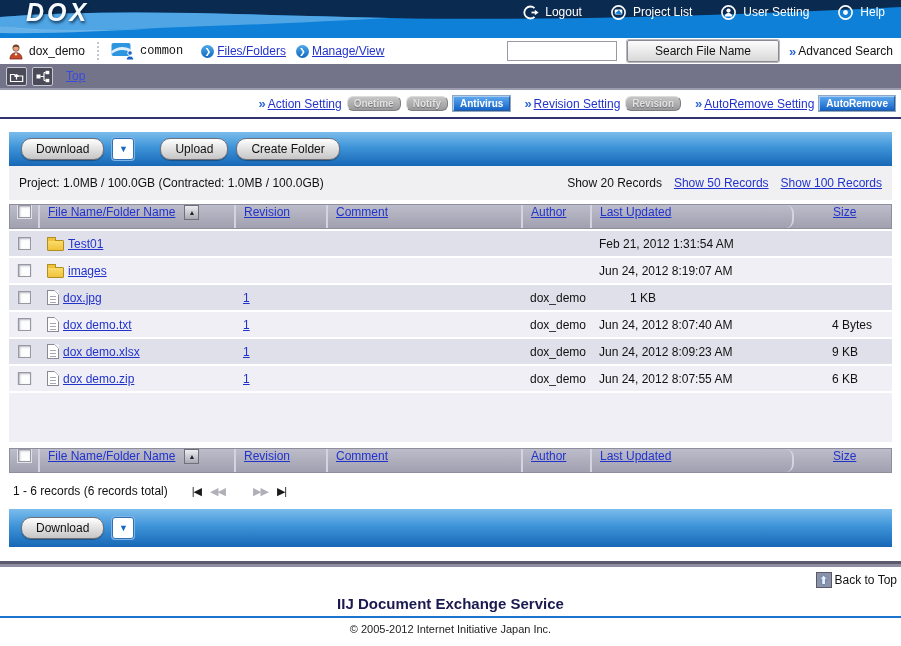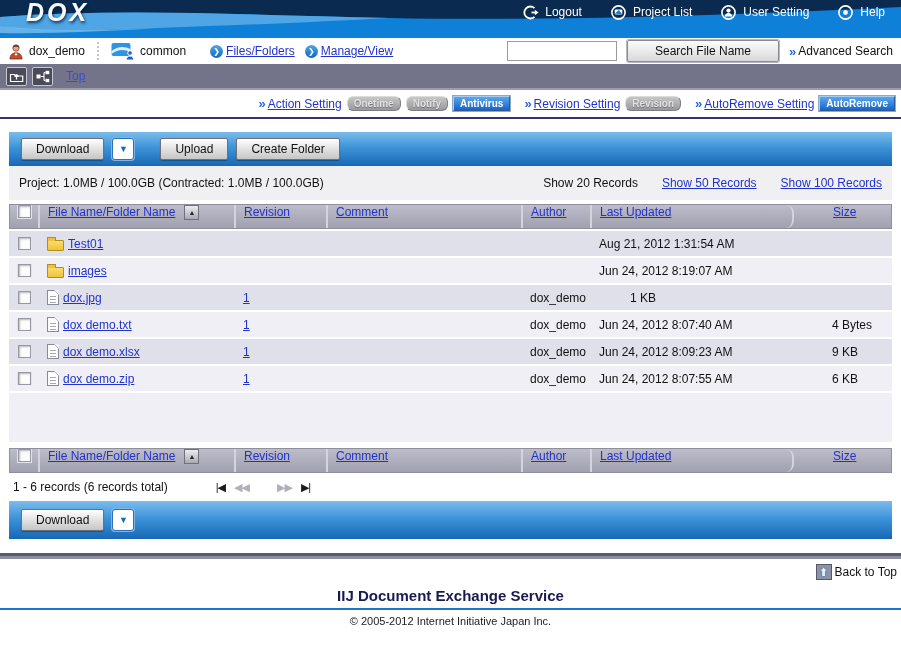--- a/index.html
+++ b/index.html
@@ -13,21 +13,21 @@
   .logo { margin-left:26px; font-size:25px; font-weight:bold; font-style:italic;
     letter-spacing:3px; color:#f6fafe; text-shadow:1px 2px 3px rgba(2,30,60,.8); }
   .top-nav { margin-left:auto; display:flex; align-items:center; gap:28px; padding-right:16px; }
   .top-nav-item { display:flex; align-items:center; gap:6px; color:#fff; cursor:pointer; }
   .top-nav-item svg { display:block; }
 
   
   .user-bar { height:26px; display:flex; align-items:center; background:#fff; padding:0 8px; }
   .user-bar .uname { margin-left:5px; }
   .vdiv { width:0; height:18px; border-left:2px dotted #c4c4cc; margin:0 12px; }
-  .ws-label { margin-left:5px; margin-right:24px; }
+  .ws-label { margin-left:5px; margin-right:18px;font-family:Liberation Mono, monospace; }
   .blue-link-item { display:flex; align-items:center; gap:3px; margin-right:10px; cursor:pointer; }
   .bullet-circle { width:13px; height:13px; border-radius:50%;
     background:linear-gradient(#4fa8e8,#1268c0); color:#fff; font-size:8px; font-weight:bold;
     display:inline-flex; align-items:center; justify-content:center; }
   a.link, .link { color:#2233cc; text-decoration:underline; cursor:pointer; }
   .search-zone { margin-left:auto; display:flex; align-items:center; gap:10px; }
   .search-input { width:110px; height:20px; border:1px solid #9a9aa4; padding:0 4px; font-size:12px; }
   .search-btn { height:22px; width:152px; display:inline-flex; align-items:center; justify-content:center;
     background:linear-gradient(#fcfcfc,#d8d8d8); border:1px solid #8a8a92;
     box-shadow:0 0 0 1px #b8b8c0; border-radius:2px; font-size:12px; cursor:pointer; }
@@ -54,29 +54,29 @@
   .navy-line { height:2px; background:#32326e; }
   .gap13 { height:13px; }
 
   
   .content { margin:0 9px; }
   .toolbar-blue { height:34px; background:linear-gradient(#7bbcec,#3e94d8 45%,#1767b6);
     display:flex; align-items:center; gap:8px; padding-left:12px; }
   .toolbar-blue.bottom { height:38px; }
   .btn { height:22px; padding:0 14px; display:inline-flex; align-items:center; justify-content:center;
     background:linear-gradient(#ffffff,#dcdcdc 60%,#c6c6c6); border:1px solid #70707a;
-    border-radius:2px; font-size:12px; color:#111; cursor:pointer; box-shadow:0 1px 1px rgba(0,0,0,.3); }
+    border-radius:10px; font-size:12px; color:#111; cursor:pointer; box-shadow:0 1px 1px rgba(0,0,0,.3); }
   .dd-btn { width:22px; height:22px; background:#fff; border:1px solid #2f6fb8; border-radius:3px;
     box-shadow:0 0 0 1px #7fb4e4; color:#1668c0; font-size:9px;
     display:inline-flex; align-items:center; justify-content:center; cursor:pointer; }
   .btn-gap { width:10px; }
 
   .status-row { height:34px; background:#f0f0f2; display:flex; align-items:center;
     justify-content:space-between; padding:0 10px; }
-  .show-links { display:flex; align-items:center; gap:24px;text-align:center; }
+  .show-links { display:flex; align-items:center; gap:12px;text-align:center; }
 
   .gap4 { height:4px; } .gap6 { height:6px; }
 
   .t-head { height:25px; display:flex; align-items:stretch;
     background:linear-gradient(#bcbcca,#a0a0b0); border:1px solid #8e8e9c; }
   .t-head .cell { display:flex; align-items:flex-start; border-right:2px solid #d4d4de; }
   .t-head .cell:last-child { border-right:none; }
   .sort-btn { width:15px; height:15px; margin-left:5px; background:linear-gradient(#ececf0,#a9a9b4);
     border:1px solid #70707a; font-size:7px; color:#223;
     display:inline-flex; align-items:center; justify-content:center; cursor:pointer; }
@@ -99,21 +99,21 @@
   .icon-folder::before { content:""; position:absolute; top:-4px; left:-1px; width:7px; height:3px;
     background:#f0c23c; border:1px solid #b08e20; border-bottom:none; border-radius:1px 1px 0 0; }
   .icon-file { width:12px; height:15px; background:#fff; border:1px solid #8a8a94; position:relative; }
   .icon-file::before { content:""; position:absolute; top:-1px; right:-1px; width:5px; height:5px;
     background:linear-gradient(225deg,#efeff5 48%,#b6b6c2 48% 55%,#fff 55%); }
   .icon-file::after { content:""; position:absolute; left:2px; right:2px; top:5px; height:8px;
     background:repeating-linear-gradient(#a8a8b4 0 1px,transparent 1px 3px); }
 
   .empty-area { height:49px; background:#efeff5; margin-top:2px; }
 
-  .pagination { height:28px; display:flex; align-items:center; background:#fff; padding-left:4px;gap:24px; }
+  .pagination { height:36px; display:flex; align-items:center; background:#fff; padding-left:4px; }
   .pg-icons { display:flex; align-items:center; margin-left:24px; gap:9px; font-size:11px; }
   .pg-btn { cursor:pointer; letter-spacing:-1px; }
   .pg-btn.on { color:#1a1a1a; } .pg-btn.off { color:#b0b0b8; }
   .pg-space { width:10px; }
 
   
   .gap14 { height:14px; }
   .gray-divider { height:6px; background:#8e8ea0; border-top:3px solid #5a5a6e; }
   .back-top-row { height:26px; display:flex; align-items:center; justify-content:flex-end;
     padding-right:4px; gap:3px; }
@@ -305,21 +305,21 @@
     </div>
     <div class="cell col-name">
       <span class="ficon icon-folder"></span>
       <span class="link">Test01</span>
     </div>
     <div class="cell col-rev">
       
     </div>
     <div class="cell col-comment"></div>
     <div class="cell col-author"></div>
-    <div class="cell col-updated">Aug 21, 2012 1:31:54 AM</div>
+    <div class="cell col-updated">Feb 21, 2012 1:31:54 AM</div>
     <div class="cell col-size"></div>
   </div>
       <div class="t-row">
     <div class="cell col-check">
       <span class="checkbox"></span>
     </div>
     <div class="cell col-name">
       <span class="ficon icon-folder"></span>
       <span class="link">images</span>
     </div>

